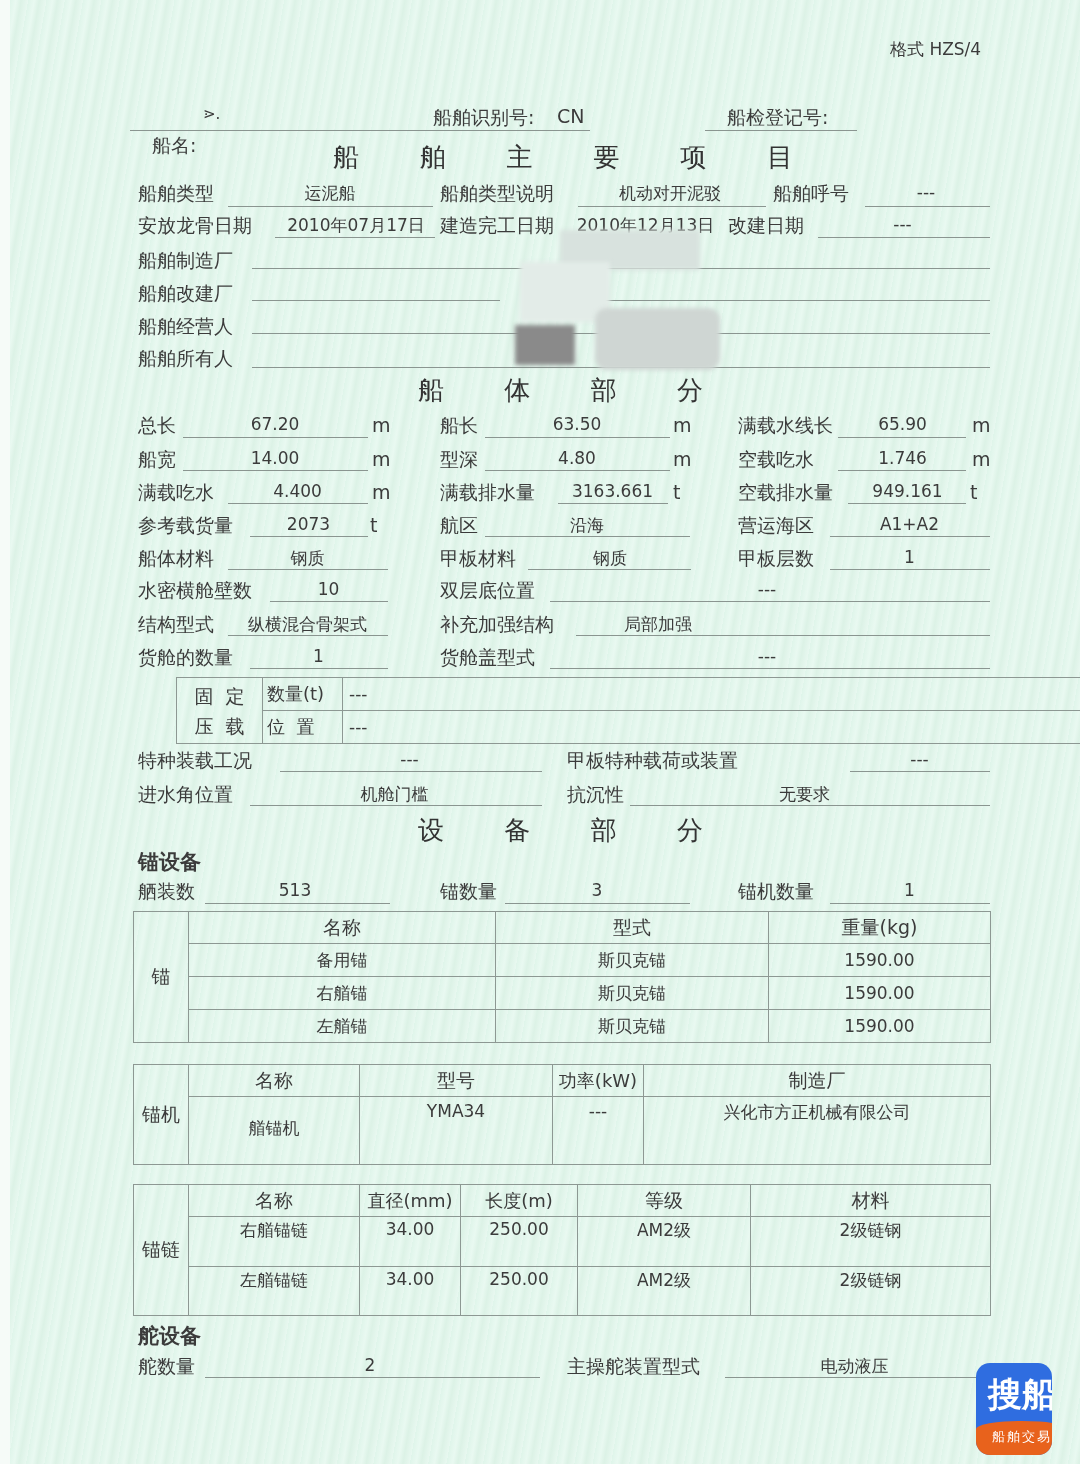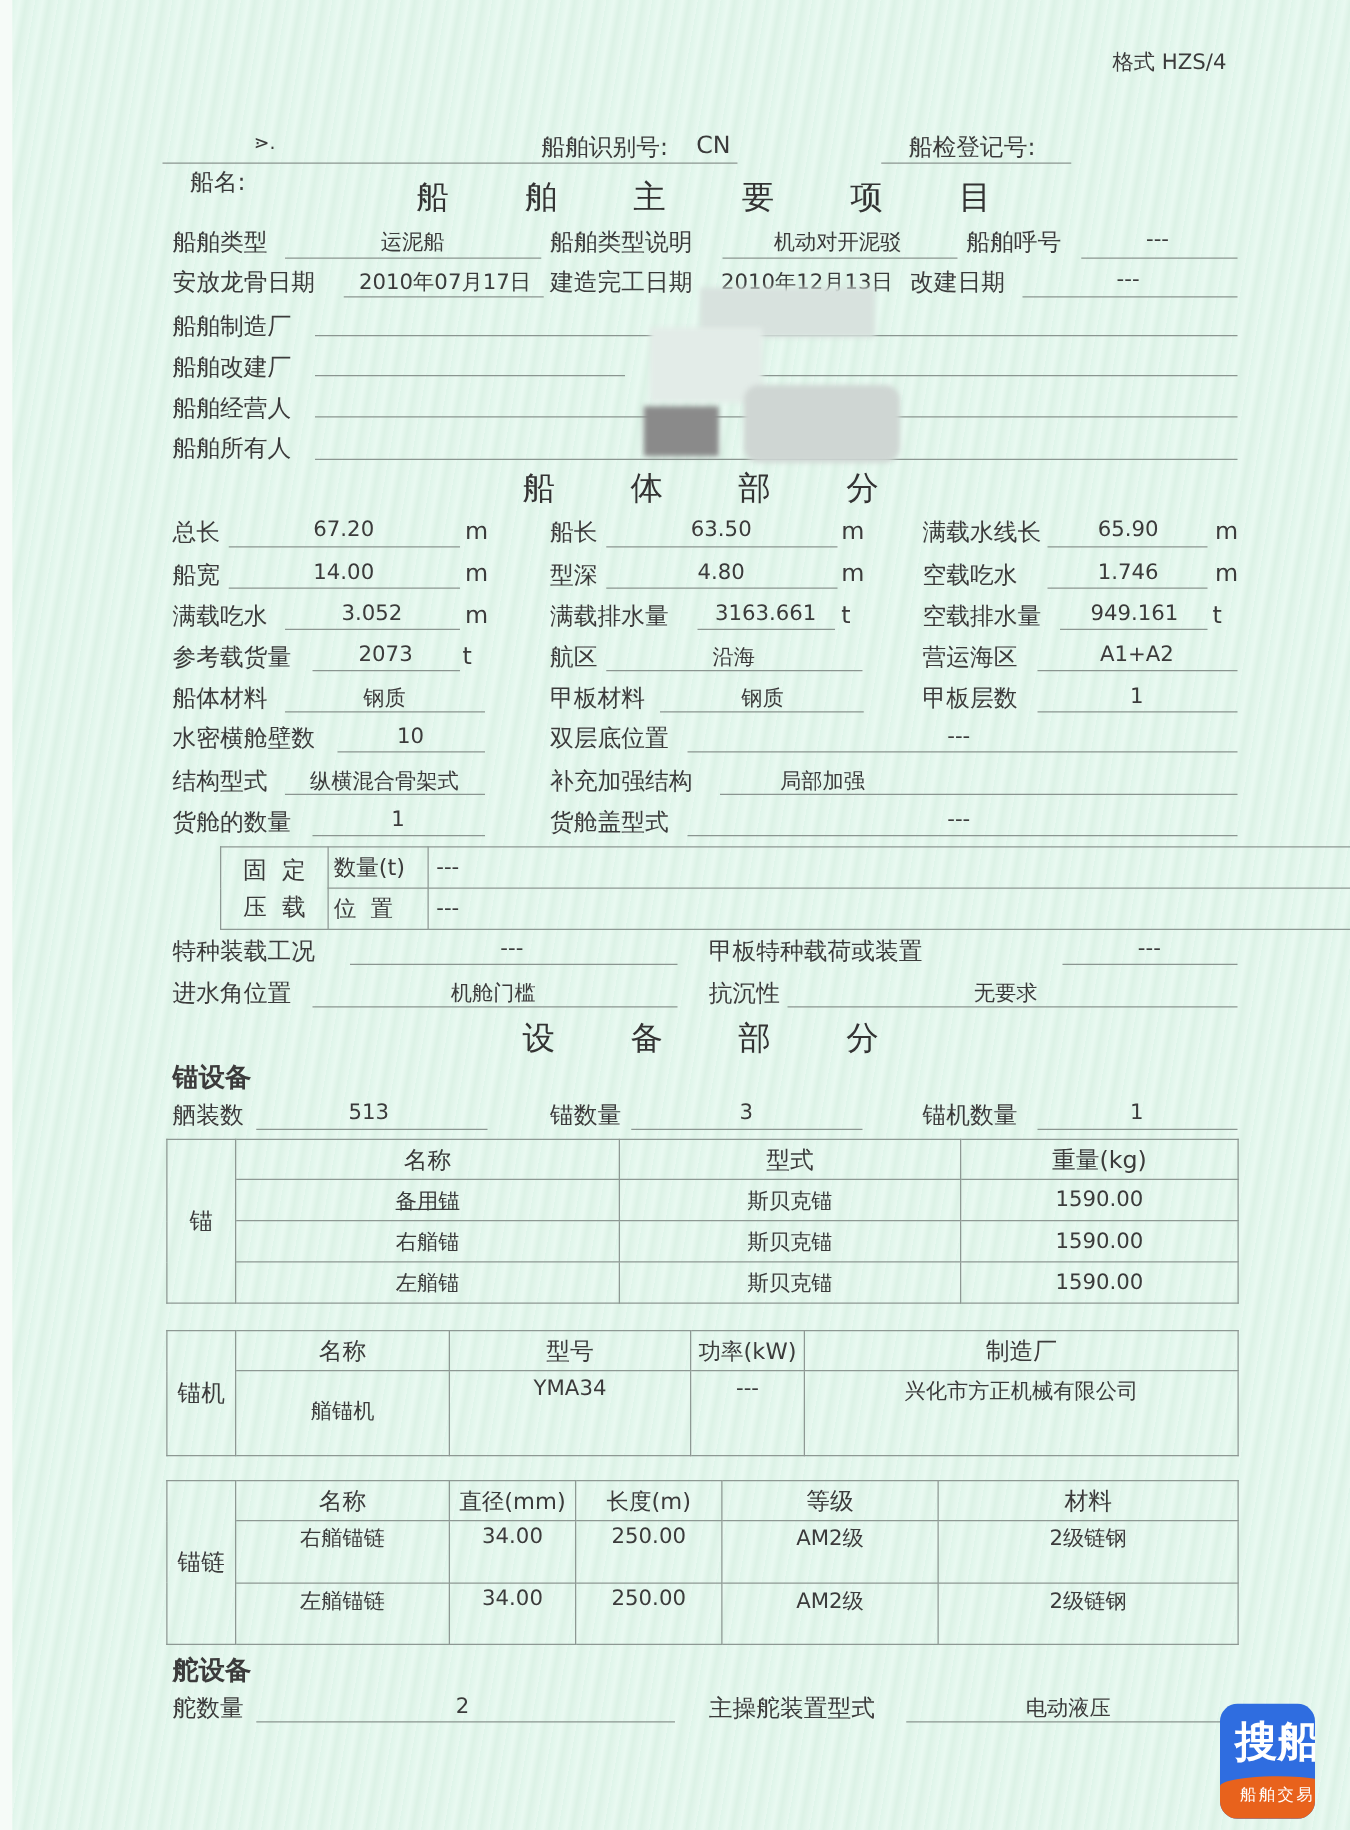--- a/index.html
+++ b/index.html
@@ -109,21 +109,21 @@
 <div class="abs t" style="left:440px;top:447px;">型深</div>
 <div class="abs v" style="left:487px;top:448px;width:180px;">4.80</div>
 <div class="uline" style="left:485px;top:470px;width:185px;"></div>
 <div class="abs t" style="left:673px;top:448px;">m</div>
 <div class="abs t" style="left:738px;top:447px;">空载吃水</div>
 <div class="abs v" style="left:840px;top:448px;width:125px;">1.746</div>
 <div class="uline" style="left:838px;top:470px;width:128px;"></div>
 <div class="abs t" style="left:972px;top:448px;">m</div>
 
 <div class="abs t" style="left:138px;top:480px;">满载吃水</div>
-<div class="abs v" style="left:230px;top:481px;width:135px;">3.052</div>
+<div class="abs v" style="left:230px;top:481px;width:135px;">4.400</div>
 <div class="uline" style="left:228px;top:503px;width:140px;"></div>
 <div class="abs t" style="left:372px;top:481px;">m</div>
 <div class="abs t" style="left:440px;top:480px;">满载排水量</div>
 <div class="abs v" style="left:560px;top:481px;width:105px;">3163.661</div>
 <div class="uline" style="left:558px;top:503px;width:110px;"></div>
 <div class="abs t" style="left:673px;top:481px;">t</div>
 <div class="abs t" style="left:738px;top:480px;">空载排水量</div>
 <div class="abs v" style="left:850px;top:481px;width:115px;">949.161</div>
 <div class="uline" style="left:848px;top:503px;width:118px;"></div>
 <div class="abs t" style="left:970px;top:481px;">t</div>
@@ -222,21 +222,21 @@
 
 <table class="grid" style="left:133px;top:911px;width:858px;height:131px;">
   <tbody>
       <tr style="height:32px;">
     <td rowspan="4" style="width:54px;vertical-align:middle;font-size:19px;">锚</td>
     <td style="width:306px;font-size:19px;vertical-align:middle;">名称</td>
     <td style="width:272px;font-size:19px;vertical-align:middle;">型式</td>
     <td style="font-size:19px;vertical-align:middle;">重量(kg)</td>
   </tr>
   <tr style="height:33px;">
-    <td style="vertical-align:middle;text-decoration:underline;">备用锚</td>
+    <td style="vertical-align:middle;">备用锚</td>
     <td style="vertical-align:middle;">斯贝克锚</td>
     <td style="vertical-align:middle;">1590.00</td>
   </tr>
   <tr style="height:33px;">
     <td style="vertical-align:middle;">右艏锚</td>
     <td style="vertical-align:middle;">斯贝克锚</td>
     <td style="vertical-align:middle;">1590.00</td>
   </tr>
   <tr style="height:33px;">
     <td style="vertical-align:middle;">左艏锚</td>

